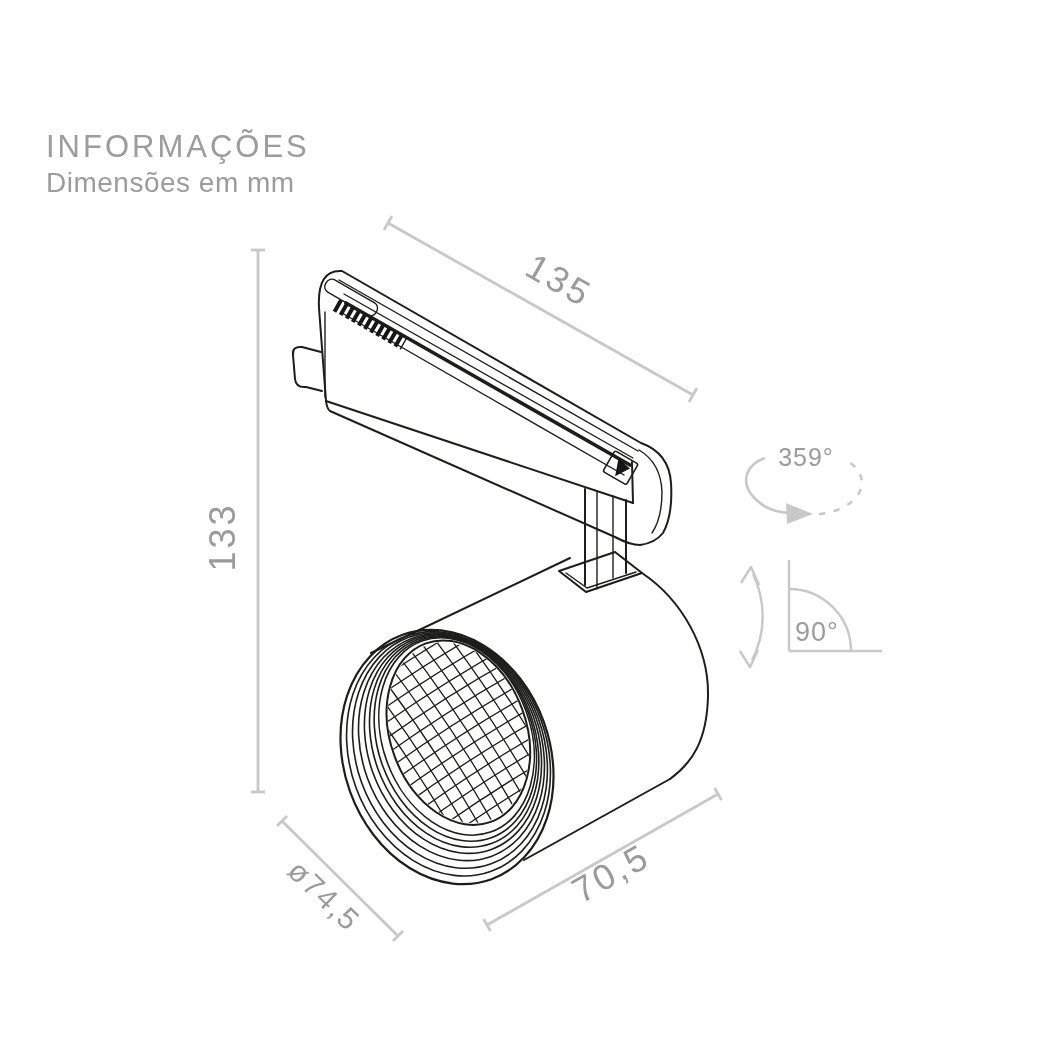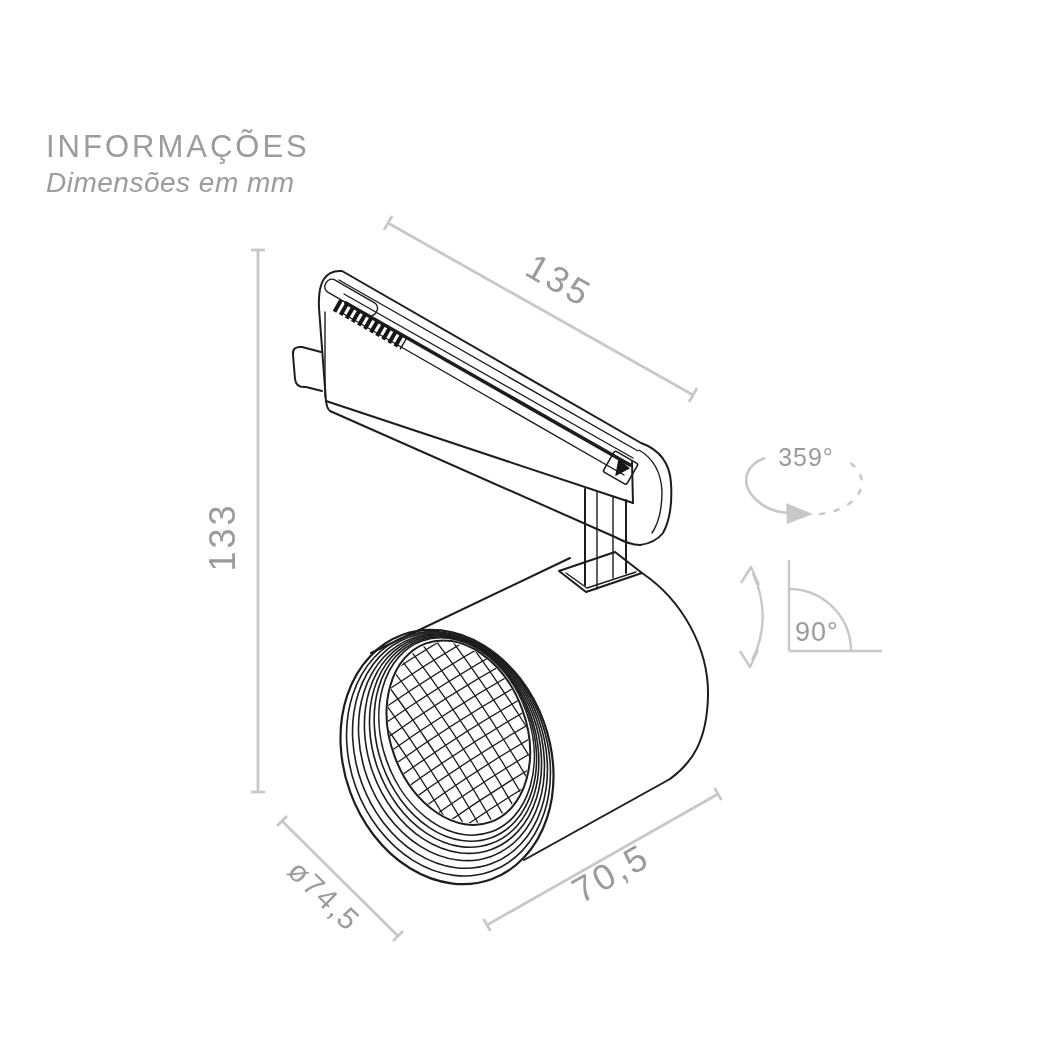--- a/index.html
+++ b/index.html
@@ -17,21 +17,20 @@
     top: 130px;
   }
   .title {
     font-size: 31px;
     color: #9c9c9c;
     letter-spacing: 3px;
     line-height: 1.1;
   }
   .subtitle {
     font-size: 28px;
-    font-style: italic;
     color: #9c9c9c;
     letter-spacing: 0.5px;
     margin-top: 3px;
   }
   svg.drawing { position: absolute; left: 0; top: 0; }
   .ink   { stroke: #1d1d1b; fill: none; stroke-width: 2; stroke-linecap: round; stroke-linejoin: round; }
   .thin  { stroke-width: 1.4; }
   .mid   { stroke-width: 1.6; }
   .heavy { stroke-width: 3.6; }
   .darkfill { fill: #161616; stroke: none; }

